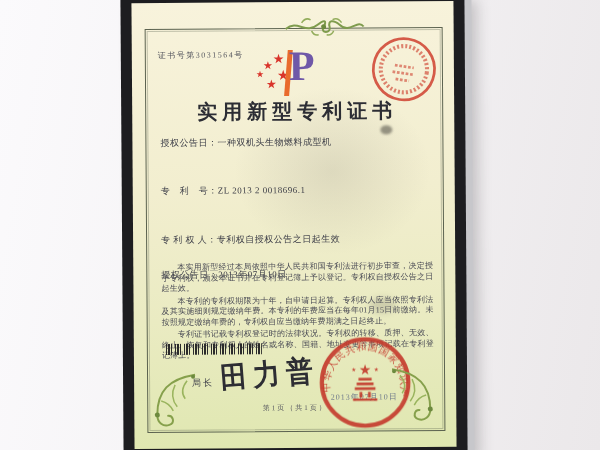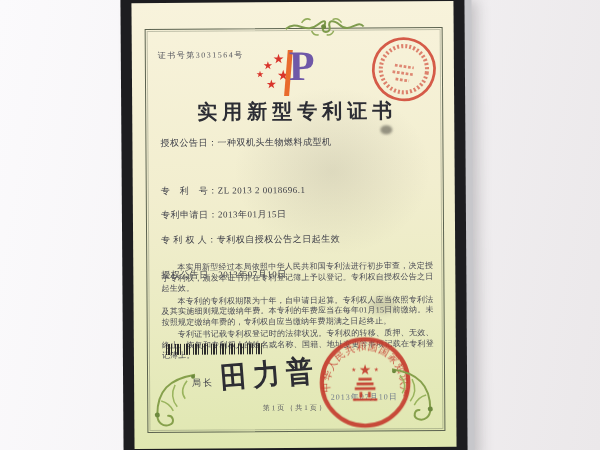--- a/index.html
+++ b/index.html
@@ -88,23 +88,20 @@
       </div>
 
       <div class="title">实用新型专利证书</div>
 
       <div class="field f0">
         <span class="lbl">授权公告日：</span><span class="val">一种双机头生物燃料成型机</span>
       </div>
       <div class="field f2">
         <span class="lbl">专　利　号：</span><span class="val">ZL 2013 2 0018696.1</span>
       </div>
-      <div class="field f3">
-        <span class="lbl">专利申请日：</span><span class="val">2013年01月15日</span>
-      </div>
       <div class="field f4">
         <span class="lbl">专 利 权 人：</span><span class="val">专利权自授权公告之日起生效</span>
       </div>
       <div class="field f5">
         <span class="lbl">授权公告日：</span><span class="val">2013年07月10日</span>
       </div>
 
       <div class="paras">
         <p>本实用新型经过本局依照中华人民共和国专利法进行初步审查，决定授予专利权，颁发本证书并在专利登记簿上予以登记。专利权自授权公告之日起生效。</p>
         <p>本专利的专利权期限为十年，自申请日起算。专利权人应当依照专利法及其实施细则规定缴纳年费。本专利的年费应当在每年01月15日前缴纳。未按照规定缴纳年费的，专利权自应当缴纳年费期满之日起终止。</p>

